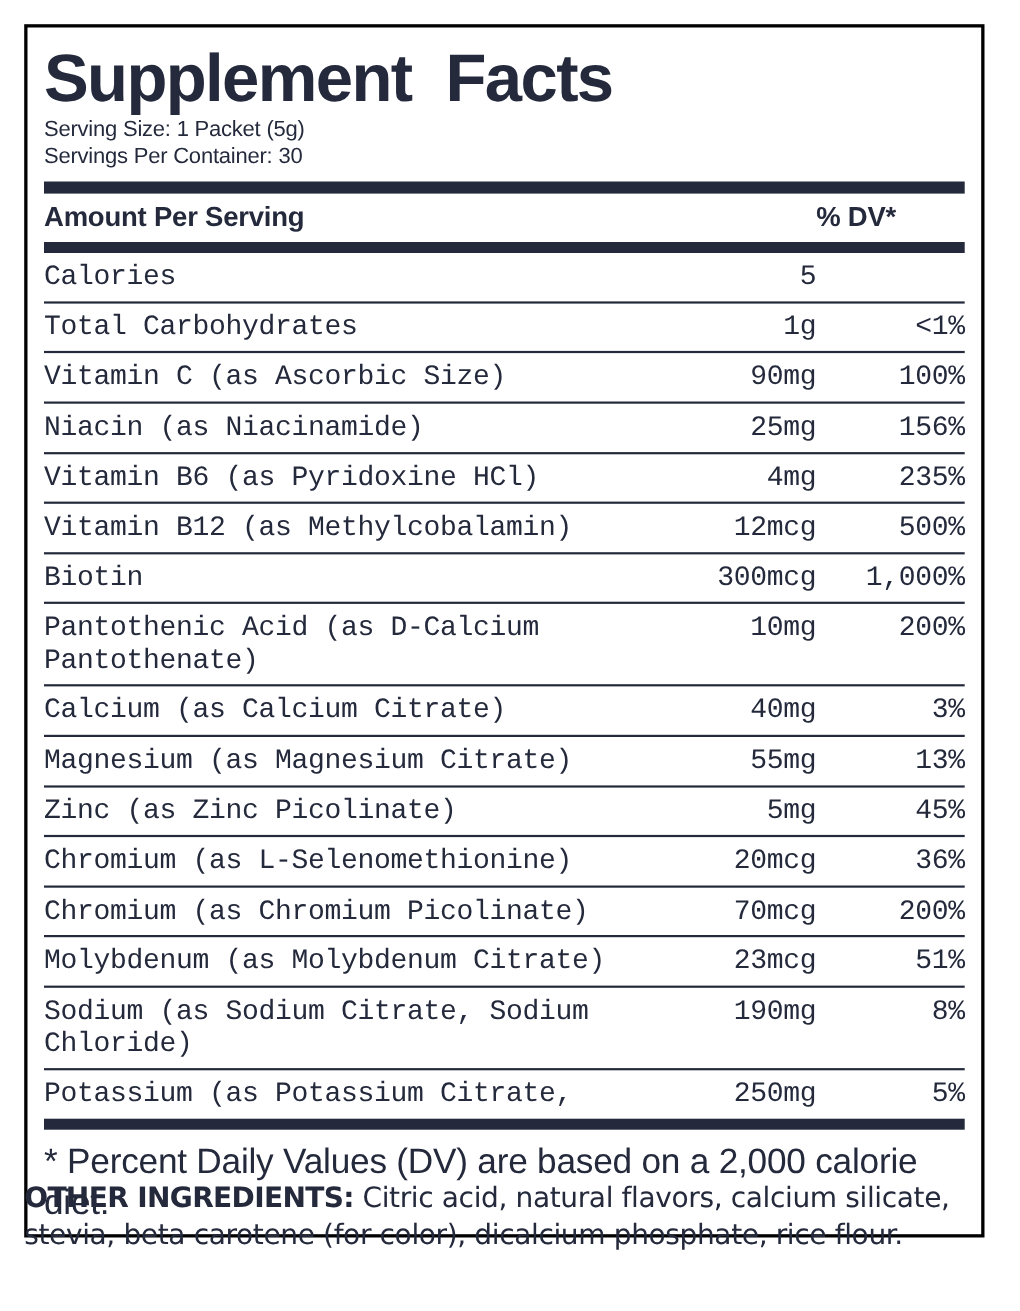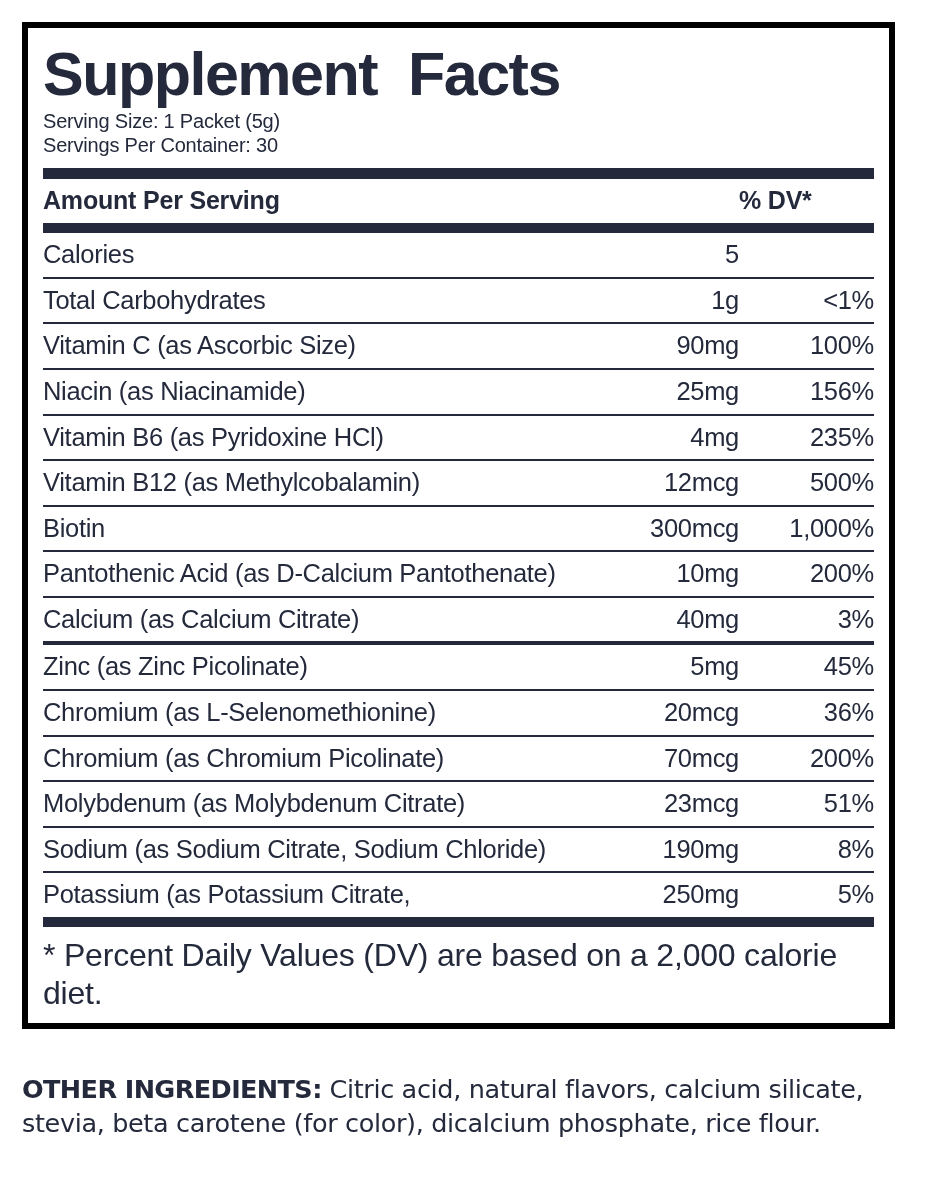--- a/index.html
+++ b/index.html
@@ -22,21 +22,21 @@
     background: #ffffff;
     box-sizing: border-box;
   }
 
   
   .sf-box {
     position: absolute;
     left: 22px;
     top: 22px;
     width: 873px;          
-    border: 6px solid #000000;
+    border: 3px solid #000000;
     box-sizing: border-box;
     background: #ffffff;
     padding: 0 15px 8px 15px;
   }
 
   .sf-title {
     font-size: 61px;
     font-weight: bold;
     letter-spacing: -1.5px;
     line-height: 1.05;
@@ -84,20 +84,21 @@
     padding: 7px 0 8px 0;
     margin-left: 11px;
   }
   .hdr-row .dv { text-align: left; }
 
   .nut-row td {
     font-size: 25.5px;
     letter-spacing: -0.3px;
     line-height: 1.16;
     padding: 7px 0 7px 0;
+    font-family: Liberation Mono, monospace;
   }
   .nut-row td.amount,
   .nut-row td.dv { text-align: right; }
   .nut-row td.amount { padding-right: 0; }
 
   .sep-row td { padding: 0; }
   .sep-row hr {
     border: 0;
     height: 2px;
     background: #242a3c;
@@ -253,20 +254,25 @@
           <tr class="nut-row">
             <td class="name">Calcium (as Calcium Citrate)</td>
             <td class="amount">40mg</td>
             <td class="dv">3%</td>
           </tr>
           <tr class="sep-row">
             <td colspan="3">
               <hr>
             </td>
           </tr>
+          <tr class="nut-row">
+            <td class="name">Magnesium (as Magnesium Citrate)</td>
+            <td class="amount">55mg</td>
+            <td class="dv">13%</td>
+          </tr>
           <tr class="sep-row">
             <td colspan="3">
               <hr>
             </td>
           </tr>
           <tr class="nut-row">
             <td class="name">Zinc (as Zinc Picolinate)</td>
             <td class="amount">5mg</td>
             <td class="dv">45%</td>
           </tr>

